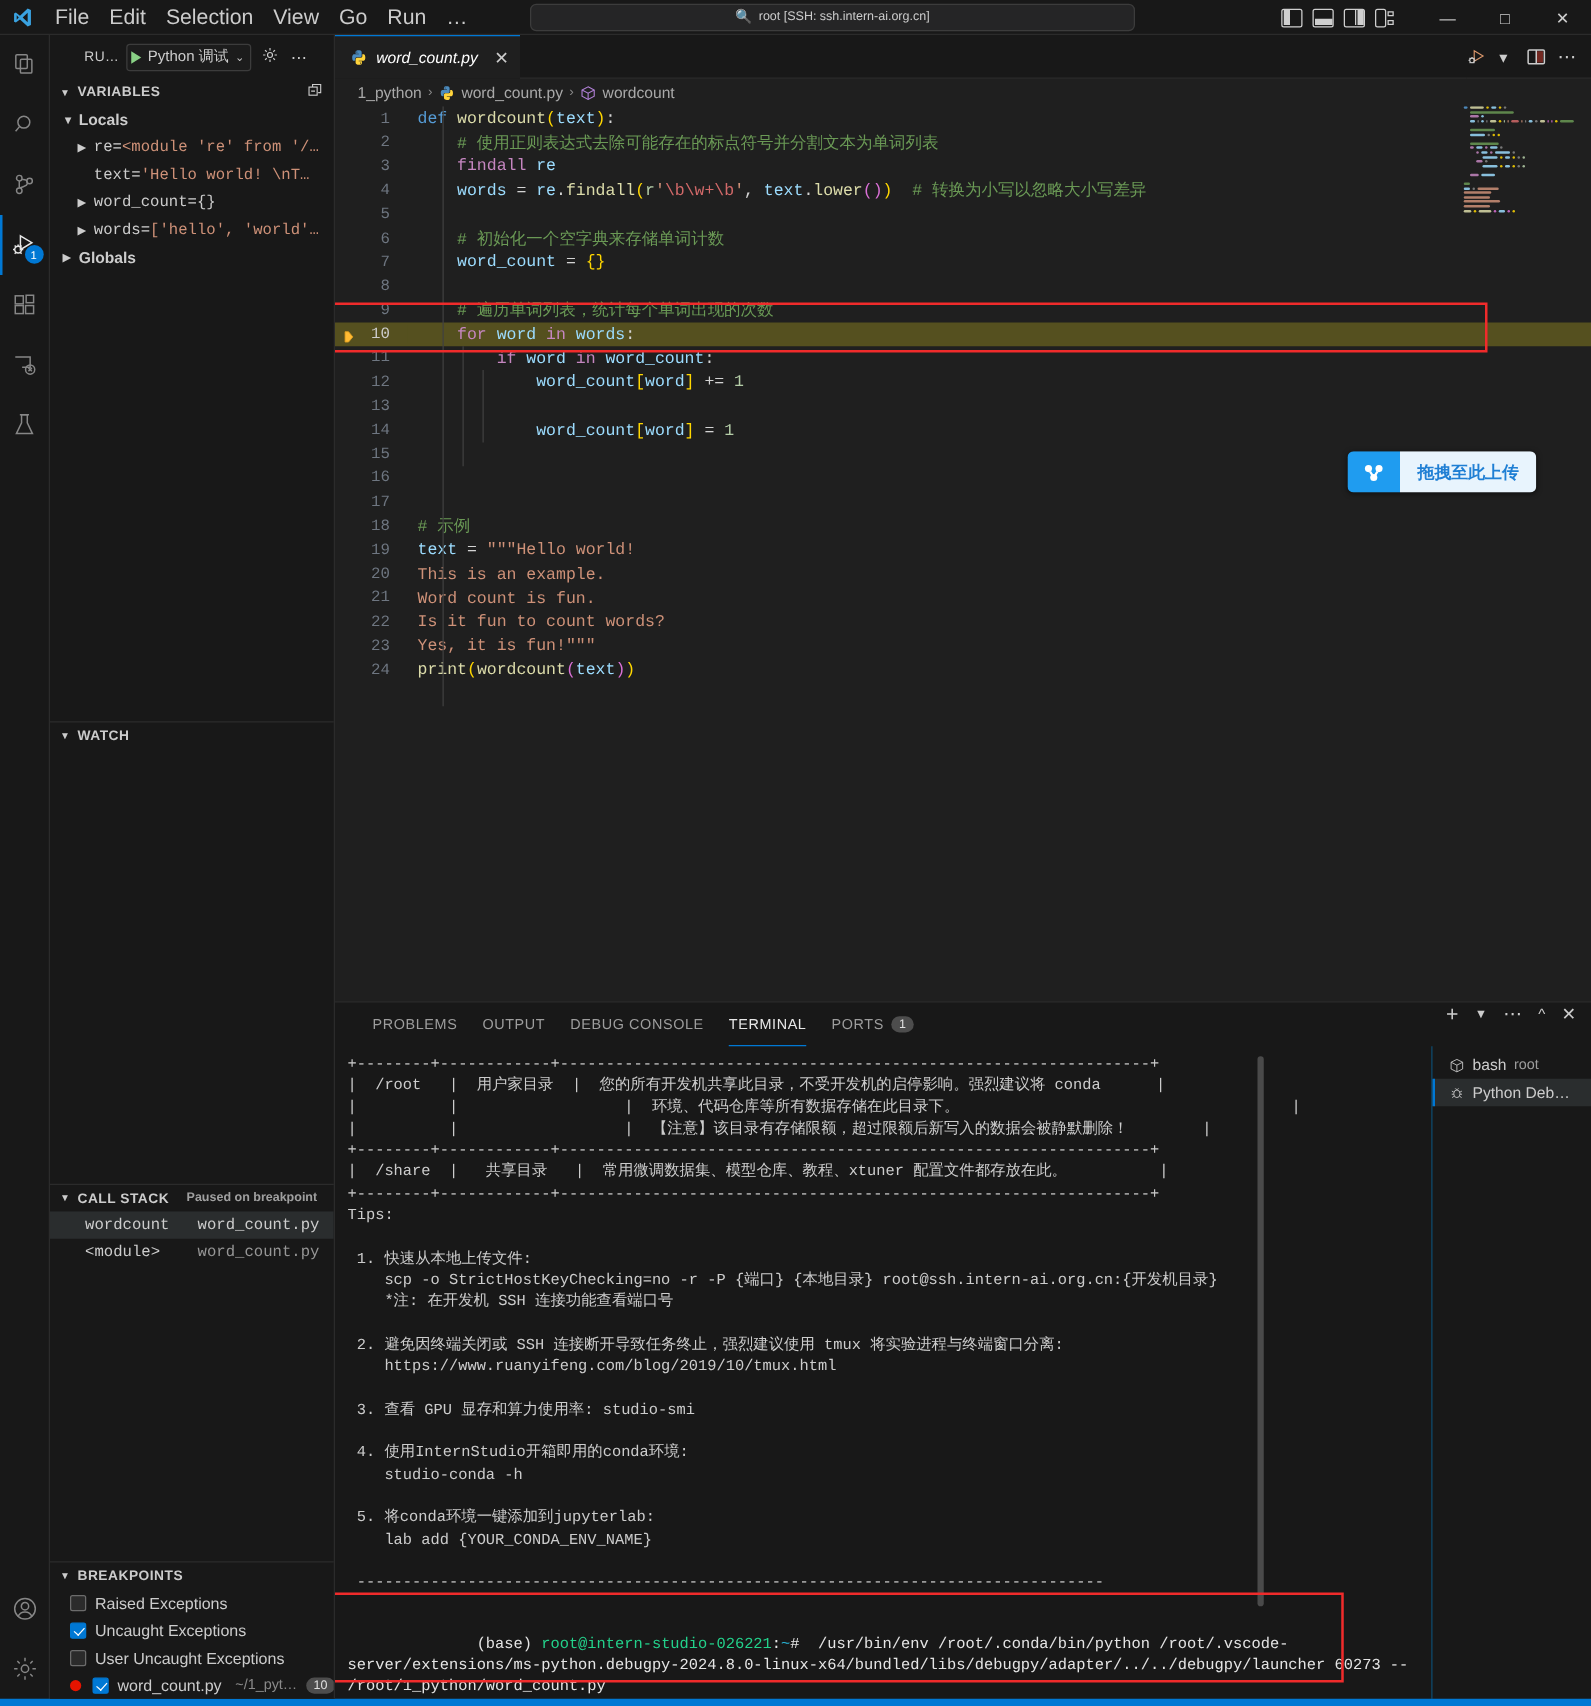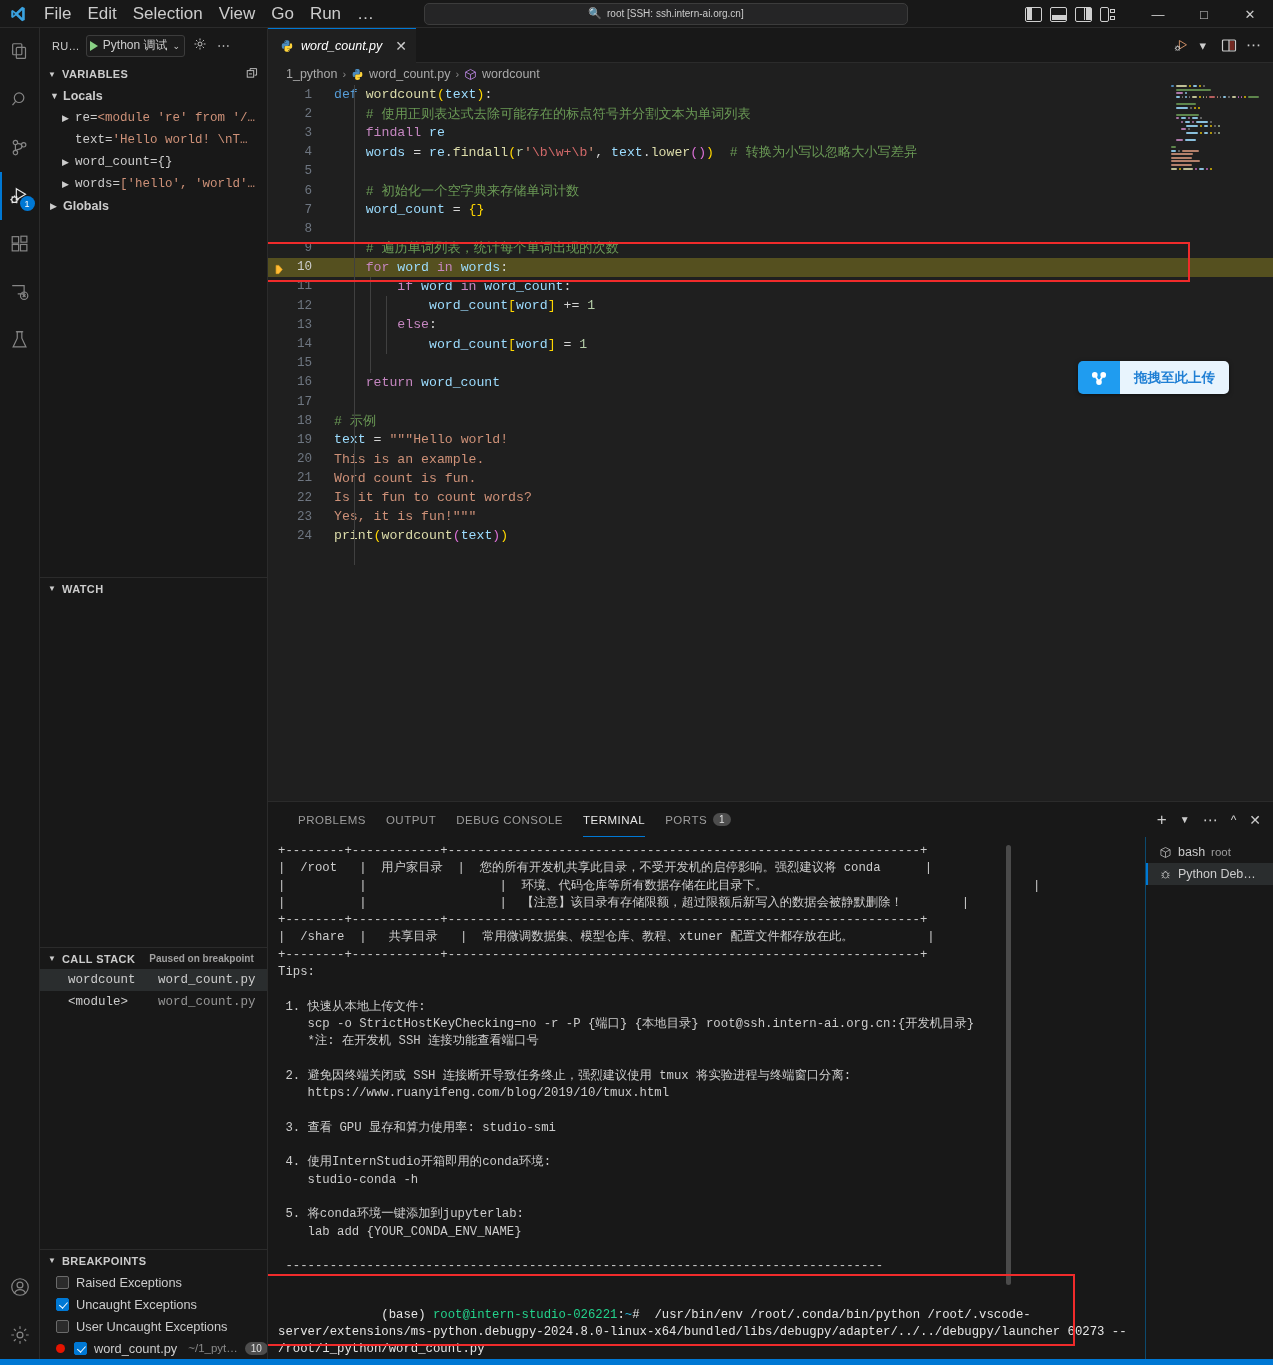--- a/index.html
+++ b/index.html
@@ -71,20 +71,21 @@
 
   
   .sidebar {
     width: 228px; flex: 0 0 228px; background: #181818;
     display: flex; flex-direction: column; border-right: 1px solid #2b2b2b;
     position: relative;
   }
   .sb-header {
     height: 35px; display: flex; align-items: center; padding: 0 4px 0 12px; gap: 6px;
     flex: 0 0 35px;
+    justify-content: center;
   }
   .sb-title { font-size: 11px; color: #cccccc; letter-spacing: .3px; white-space: nowrap; }
   .run-config {
     display: flex; align-items: center; gap: 5px; border: 1px solid #3c3c3c;
     border-radius: 3px; height: 22px; padding: 0 4px 0 3px; background: #1c1c1c;
   }
   .play-tri { width: 0; height: 0; border-left: 8px solid #89d185; border-top: 5px solid transparent; border-bottom: 5px solid transparent; }
   .run-config .lbl { font-size: 12px; color: #cccccc; max-width: 72px; overflow: hidden; white-space: nowrap; }
   .chev { font-size: 9px; color: #cccccc; }
   .sb-icon { color: #cccccc; font-size: 13px; padding: 2px; cursor: pointer; }
@@ -202,21 +203,21 @@
   .up-ico { width: 42px; background: #1f9cf0; display: flex; align-items: center; justify-content: center; }
   .up-txt { background: #e8f4fd; color: #1f7fd4; font-size: 13.5px; display: flex; align-items: center;
             padding: 0 14px; font-weight: bold; }
 
   
   .redbox { position: absolute; border: 2px solid #f02b2b; pointer-events: none; z-index: 40; }
 
   
   .panel { height: 558px; flex: 0 0 558px; background: #181818; display: flex; flex-direction: column;
            border-top: 1px solid #2b2b2b; }
-  .panel-tabs { height: 35px; flex: 0 0 35px; display: flex; align-items: center; padding-left: 20px; gap: 0; position: relative; }
+  .panel-tabs { height: 35px; flex: 0 0 35px; display: flex; align-items: flex-start; padding-left: 20px; gap: 0; position: relative; }
   .ptab { font-size: 11.5px; color: #9d9d9d; letter-spacing: .5px; padding: 0 10px; height: 35px;
           display: flex; align-items: center; position: relative; }
   .ptab.active { color: #e7e7e7; }
   .ptab.active::after { content: ''; position: absolute; left: 10px; right: 10px; bottom: 0; height: 1px; background: #0078d4; }
   .ports-badge { background: #4d4d4d; color: #e0e0e0; border-radius: 9px; font-size: 10px;
                  padding: 1px 6px; margin-left: 6px; }
   .panel-actions { margin-left: auto; display: flex; align-items: center; gap: 13px; padding-right: 12px; }
   .pa-ico { color: #cccccc; font-size: 13px; }
 
   .panel-body { flex: 1; display: flex; min-height: 0; }
@@ -552,24 +553,24 @@
             <div class="codeline"><div class="gutter">6</div><div class="ctext"><span class="cm">    # 初始化一个空字典来存储单词计数</span></div></div>
             <div class="codeline"><div class="gutter">7</div><div class="ctext"><span class="op">    </span><span class="va">word_count</span><span class="op"> = </span><span class="br1">{</span><span class="br1">}</span></div></div>
             <div class="codeline"><div class="gutter">8</div><div class="ctext"></div></div>
             <div class="codeline"><div class="gutter">9</div><div class="ctext"><span class="cm">    # 遍历单词列表，统计每个单词出现的次数</span></div></div>
             <div class="codeline hl cur"><div class="gutter">10<span class="bp-marker"><svg width="11" height="11" viewBox="0 0 16 16">
                     <path d="M3 2h4l5 6-5 6H3z" fill="#ffbb33"></path>
                     <path d="M3 2h4l5 6-5 6H3z" fill="none" stroke="#e0a020" stroke-width="1"></path>
                   </svg></span></div><div class="ctext"><span class="op">    </span><span class="k">for</span><span class="va"> word </span><span class="k">in</span><span class="va"> words</span><span class="op">:</span></div></div>
             <div class="codeline"><div class="gutter">11</div><div class="ctext"><span class="op">        </span><span class="k">if</span><span class="va"> word </span><span class="k">in</span><span class="va"> word_count</span><span class="op">:</span></div></div>
             <div class="codeline"><div class="gutter">12</div><div class="ctext"><span class="op">            </span><span class="va">word_count</span><span class="br1">[</span><span class="va">word</span><span class="br1">]</span><span class="op"> += </span><span class="nu">1</span></div></div>
-            <div class="codeline"><div class="gutter">13</div><div class="ctext"><span class="op">        </span><span class="k">else</span><span class="op">:</span></div></div>
+            <div class="codeline"><div class="gutter">13</div></div>
             <div class="codeline"><div class="gutter">14</div><div class="ctext"><span class="op">            </span><span class="va">word_count</span><span class="br1">[</span><span class="va">word</span><span class="br1">]</span><span class="op"> = </span><span class="nu">1</span></div></div>
             <div class="codeline"><div class="gutter">15</div><div class="ctext"></div></div>
-            <div class="codeline"><div class="gutter">16</div><div class="ctext"><span class="op">    </span><span class="k">return</span><span class="va"> word_count</span></div></div>
+            <div class="codeline"><div class="gutter">16</div></div>
             <div class="codeline"><div class="gutter">17</div><div class="ctext"></div></div>
             <div class="codeline"><div class="gutter">18</div><div class="ctext"><span class="cm"># 示例</span></div></div>
             <div class="codeline"><div class="gutter">19</div><div class="ctext"><span class="va">text</span><span class="op"> = </span><span class="st">"""Hello world!</span></div></div>
             <div class="codeline"><div class="gutter">20</div><div class="ctext"><span class="st">This is an example.</span></div></div>
             <div class="codeline"><div class="gutter">21</div><div class="ctext"><span class="st">Word count is fun.</span></div></div>
             <div class="codeline"><div class="gutter">22</div><div class="ctext"><span class="st">Is it fun to count words?</span></div></div>
             <div class="codeline"><div class="gutter">23</div><div class="ctext"><span class="st">Yes, it is fun!"""</span></div></div>
             <div class="codeline"><div class="gutter">24</div><div class="ctext"><span class="fn">print</span><span class="br1">(</span><span class="fn">wordcount</span><span class="br2">(</span><span class="va">text</span><span class="br2">)</span><span class="br1">)</span></div></div>
             <div class="iguide" style="left: 86px; top: 0px; height: 480px; bottom: auto;"></div>
             <div class="iguide" style="left: 102px; top: 192px; height: 96px; bottom: auto;"></div>

